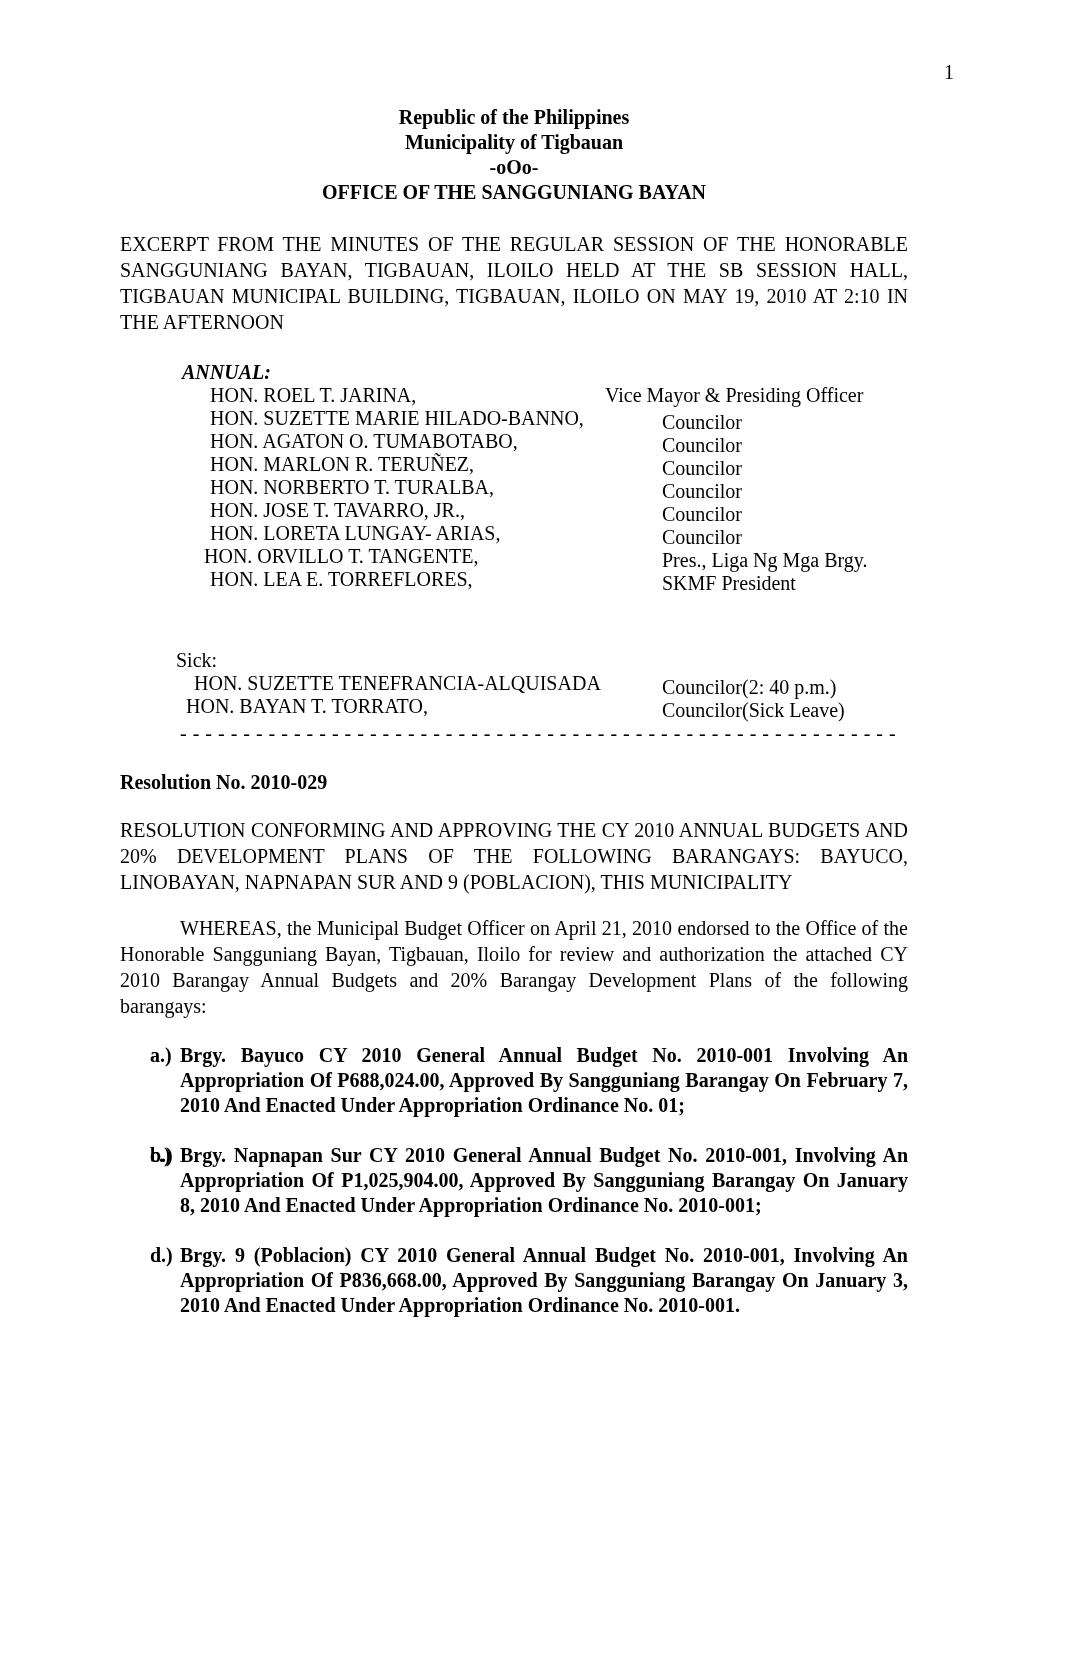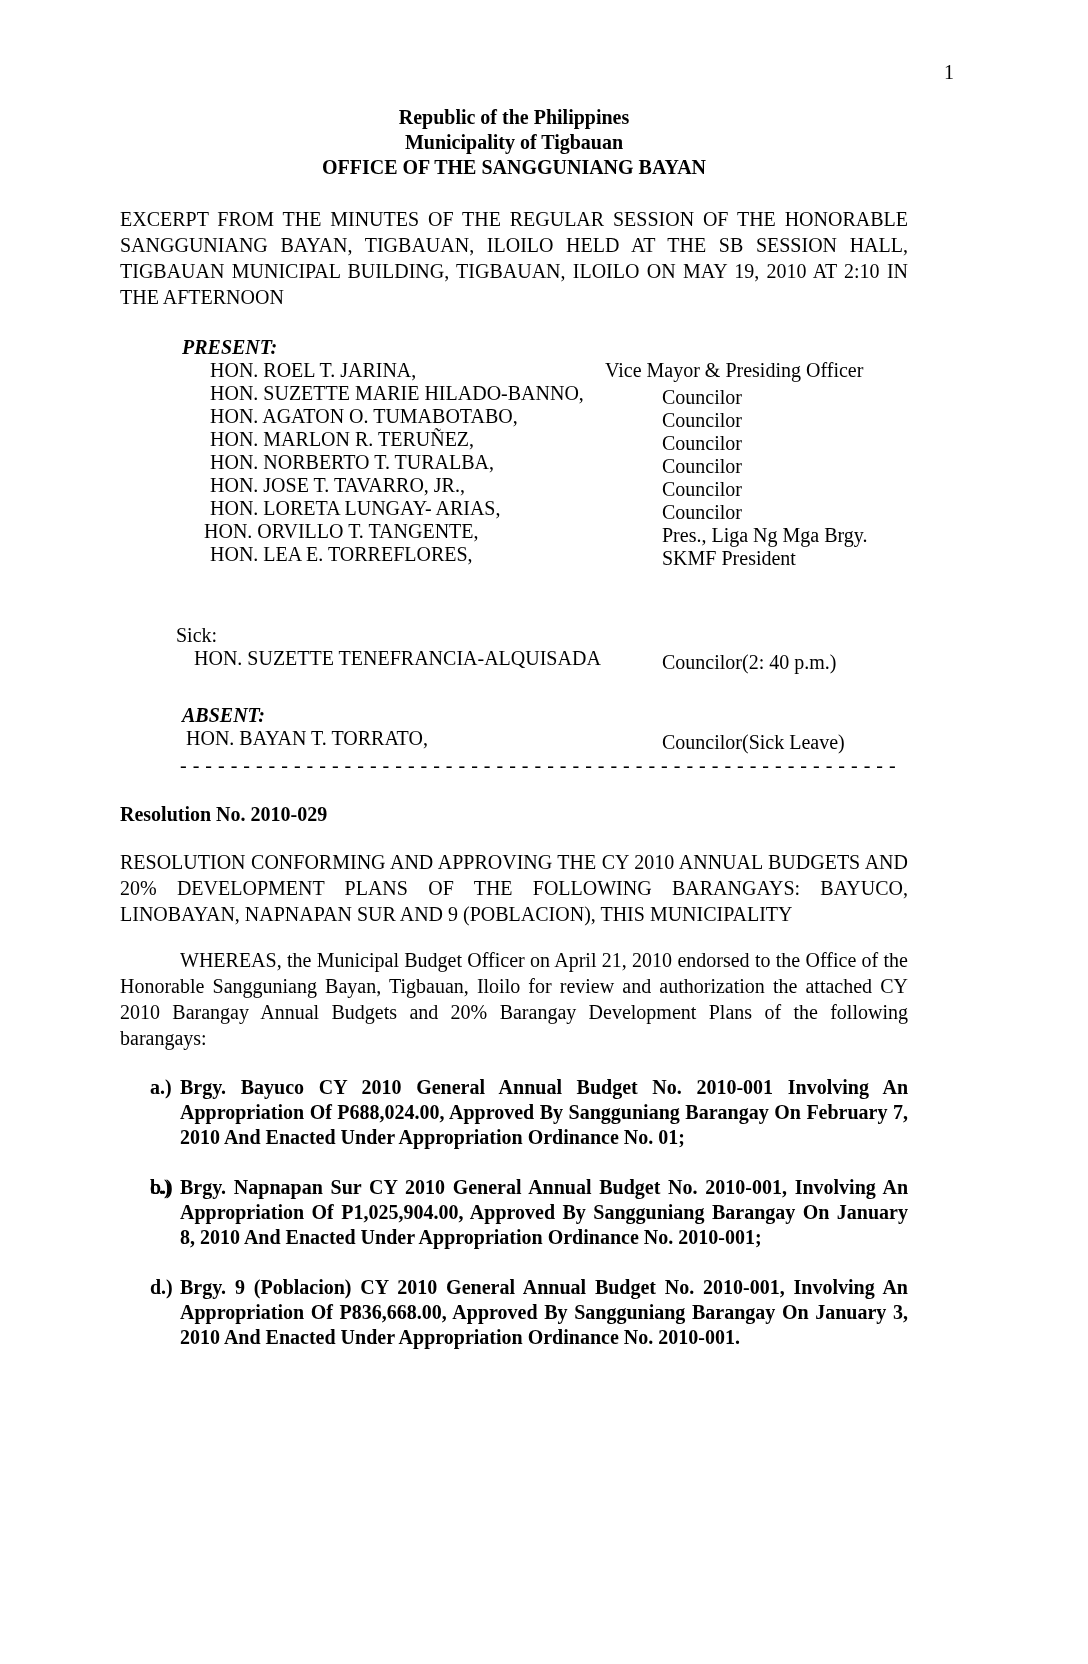--- a/index.html
+++ b/index.html
@@ -57,28 +57,29 @@
 
 <div class="page">
 
   <div class="pagenum">1</div>
 
   <div class="content">
 
     <div class="hdr">
       <div>Republic of the Philippines</div>
       <div>Municipality of Tigbauan</div>
+      <div>-oOo-</div>
       <div>OFFICE OF THE SANGGUNIANG BAYAN</div>
     </div>
 
     <p class="para excerpt">EXCERPT FROM THE MINUTES OF THE REGULAR SESSION OF THE HONORABLE SANGGUNIANG  BAYAN, TIGBAUAN, ILOILO HELD AT THE SB SESSION HALL, TIGBAUAN MUNICIPAL BUILDING, TIGBAUAN, ILOILO ON MAY 19, 2010 AT 2:10 IN THE AFTERNOON</p>
 
     <div class="roster">
 
-      <div class="lbl-present">PRESENT:</div>
+      <div class="lbl-present">ANNUAL:</div>
 
       <div class="r-row ind-90">
         <span>HON. ROEL T. JARINA,</span>
         <span class="pos-vm">Vice Mayor &amp; Presiding Officer</span>
       </div>
       <div class="r-row ind-90">
         <span>HON. SUZETTE MARIE HILADO-BANNO,</span>
         <span class="pos">Councilor</span>
       </div>
       <div class="r-row ind-90">
@@ -110,21 +111,20 @@
         <span class="pos">SKMF President</span>
       </div>
 
       <div class="lbl-late">Sick:</div>
 
       <div class="r-row ind-74">
         <span>HON. SUZETTE TENEFRANCIA-ALQUISADA</span>
         <span class="pos"><span>Councilor</span><span class="note">(2: 40 p.m.)</span></span>
       </div>
 
-      <div class="lbl-absent">ABSENT:</div>
 
       <div class="r-row ind-66">
         <span>HON. BAYAN T. TORRATO,</span>
         <span class="pos"><span>Councilor</span><span class="note">(Sick Leave)</span></span>
       </div>
 
       <div class="sep">- - - - - - - - - - - - - - - - - - - - - - - - - - - - - - - - - - - - - - - - - - - - - - - - - - - - - - - - -</div>
     </div>
 
     <div class="res-head">Resolution No. 2010-029</div>

